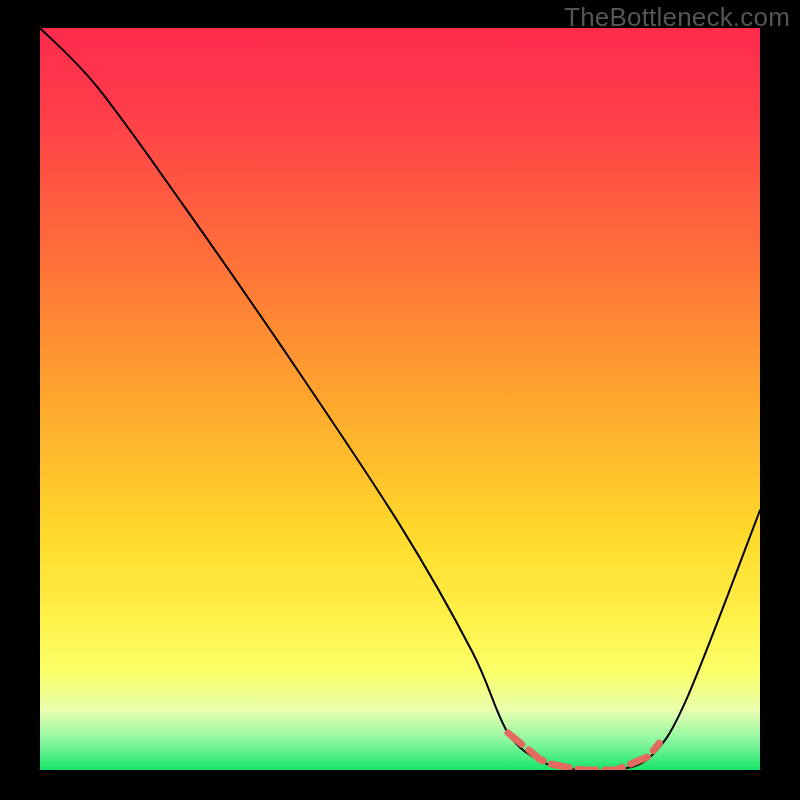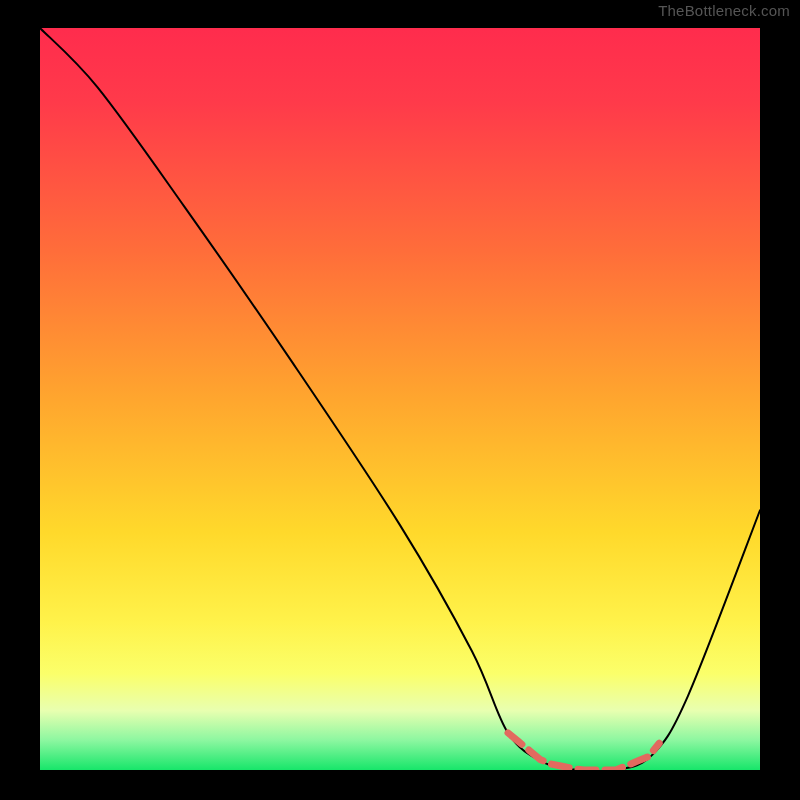--- a/index.html
+++ b/index.html
@@ -10,21 +10,21 @@
     height: 800px;
     overflow: hidden;
     position: relative;
     font-family: Arial, Helvetica, sans-serif;
   }
   .watermark {
     position: absolute;
     top: 2px;
     right: 10px;
     color: #555;
-    font-size: 15px;
+    font-size: 26px;
     font-weight: 500;
     z-index: 10;
     letter-spacing: 0.2px;
   }
   .frame {
     position: absolute;
     left: 40px;
     top: 28px;
     width: 720px;
     height: 742px;

